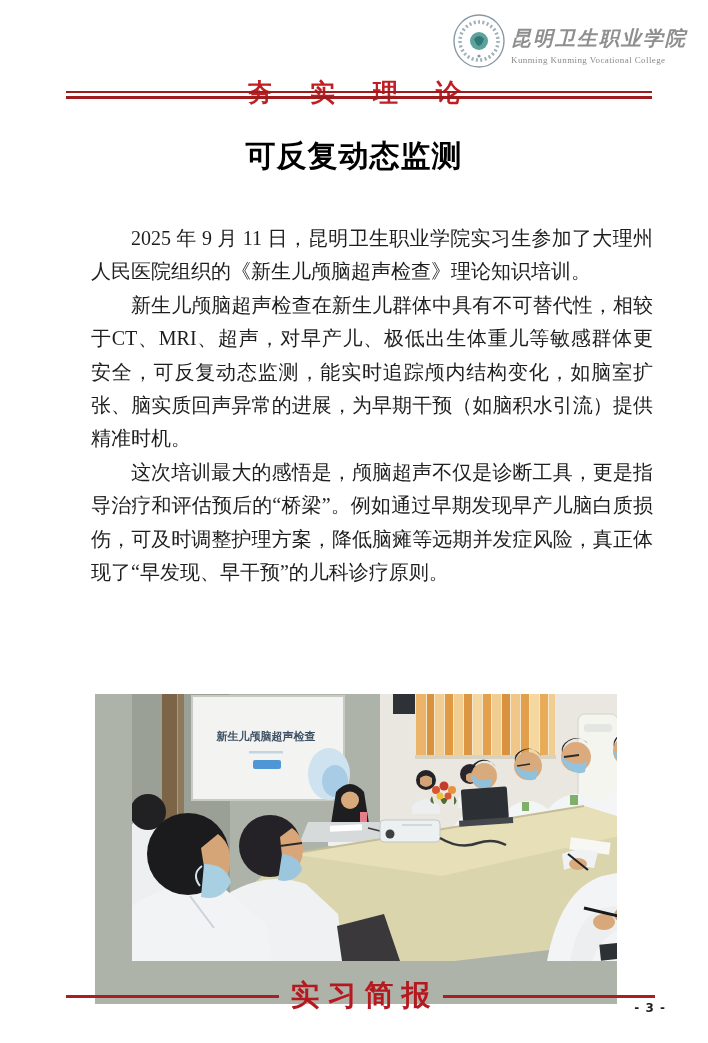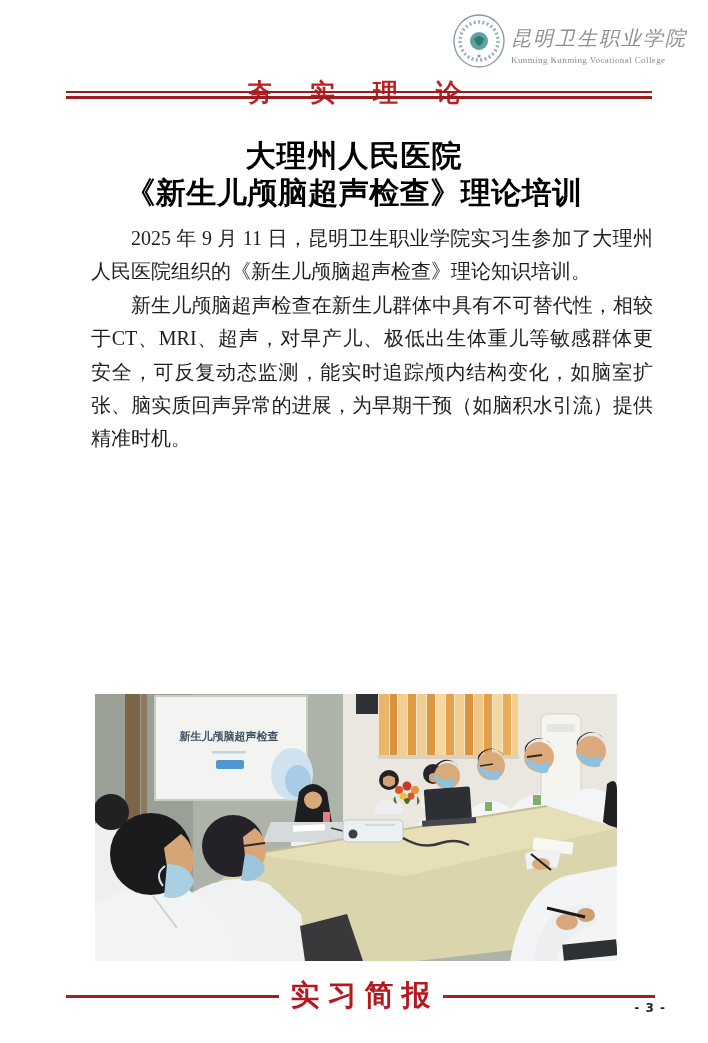--- a/index.html
+++ b/index.html
@@ -7,21 +7,21 @@
   body {
     position:relative; overflow:hidden; background:#ffffff;
     font-family:"Liberation Serif","DejaVu Serif",serif; color:#1c1c1c;
   }
 
   
   .header { position:absolute; top:12px; left:452px; display:flex; gap:5px; }
   .logo-seal { width:54px; height:58px; flex:0 0 auto; }
   .college-names { padding-top:13px; }
   .college-zh {
-    font-family:"DejaVu Serif",serif; font-style:italic; font-weight:normal;
+    font-family:"DejaVu Serif",serif; font-style:italic; font-weight:bold;
     font-size:20px; color:#8f8f8f; letter-spacing:2px; white-space:nowrap;
   }
   .college-en {
     font-size:9px; color:#8a8a8a; margin-top:3px; letter-spacing:0.4px;
     font-family:"Liberation Serif",serif; white-space:nowrap;
   }
 
   
   .banner-title {
     position:absolute; top:76px; left:0; width:708px; text-align:center;
@@ -38,21 +38,21 @@
   .doc-title .t2 { font-size:30px; line-height:38px; letter-spacing:0.5px; }
 
   
   .body-text {
     position:absolute; top:222px; left:63px; width:590px;
     font-size:20px; line-height:33.4px; text-align:justify; color:#1e1e1e;
   }
   .body-text p { text-indent:2em;margin-left:28px; }
 
   
-  .photo-frame { position:absolute; top:694px; left:95px; width:522px; height:267px; overflow:hidden; background:#aeb3aa; }
+  .photo-frame { position:absolute; top:694px; left:95px; width:522px; height:310px; overflow:hidden; background:#aeb3aa;padding-left:37px; }
   .photo-frame svg { display:block; }
 
   
   .footer { position:absolute; top:979px; left:66px; width:589px; height:34px; display:flex; align-items:center; gap:4px;justify-content:space-between; }
   .footer .rule { flex:1; height:3px; background:#a81e22; }
   .footer-label {
     font-family:"DejaVu Serif",serif; font-weight:bold; font-size:29px;
     color:#b5191f; letter-spacing:8px; text-indent:8px; white-space:nowrap;
   }
   .page-num {
@@ -78,27 +78,27 @@
   </div>
 </div>
 
 <div class="banner-title">夯 实 理 论</div>
 <div class="double-line">
   <div class="l1"></div>
   <div class="l2"></div>
 </div>
 
 <div class="doc-title">
-  <div class="t1">大理州人民医院</div>
-  <div class="t2">《新生儿颅脑超声检查》理论培训</div>
+  <div class="t1">可反复动态监测</div>
 </div>
 
 <div class="body-text">
   <p>2025 年 9 月 11 日，昆明卫生职业学院实习生参加了大理州人民医院组织的《新生儿颅脑超声检查》理论知识培训。</p>
   <p>新生儿颅脑超声检查在新生儿群体中具有不可替代性，相较于CT、MRI、超声，对早产儿、极低出生体重儿等敏感群体更安全，可反复动态监测，能实时追踪颅内结构变化，如脑室扩张、脑实质回声异常的进展，为早期干预（如脑积水引流）提供精准时机。</p>
+  <p>这次培训最大的感悟是，颅脑超声不仅是诊断工具，更是指导治疗和评估预后的“桥梁”。例如通过早期发现早产儿脑白质损伤，可及时调整护理方案，降低脑瘫等远期并发症风险，真正体现了“早发现、早干预”的儿科诊疗原则。</p>
 </div>
 
 <div class="photo-frame">
   <svg width="522" height="267" viewBox="0 0 522 267" aria-hidden="true">
 
     <rect x="0" y="0" width="522" height="267" fill="#aeb3aa"></rect>
     <rect x="248" y="0" width="274" height="175" fill="#e9e7e0"></rect>
     <rect x="0" y="0" width="98" height="267" fill="#9aa095"></rect>
 
     <rect x="30" y="0" width="15" height="156" fill="#7c6546"></rect>

